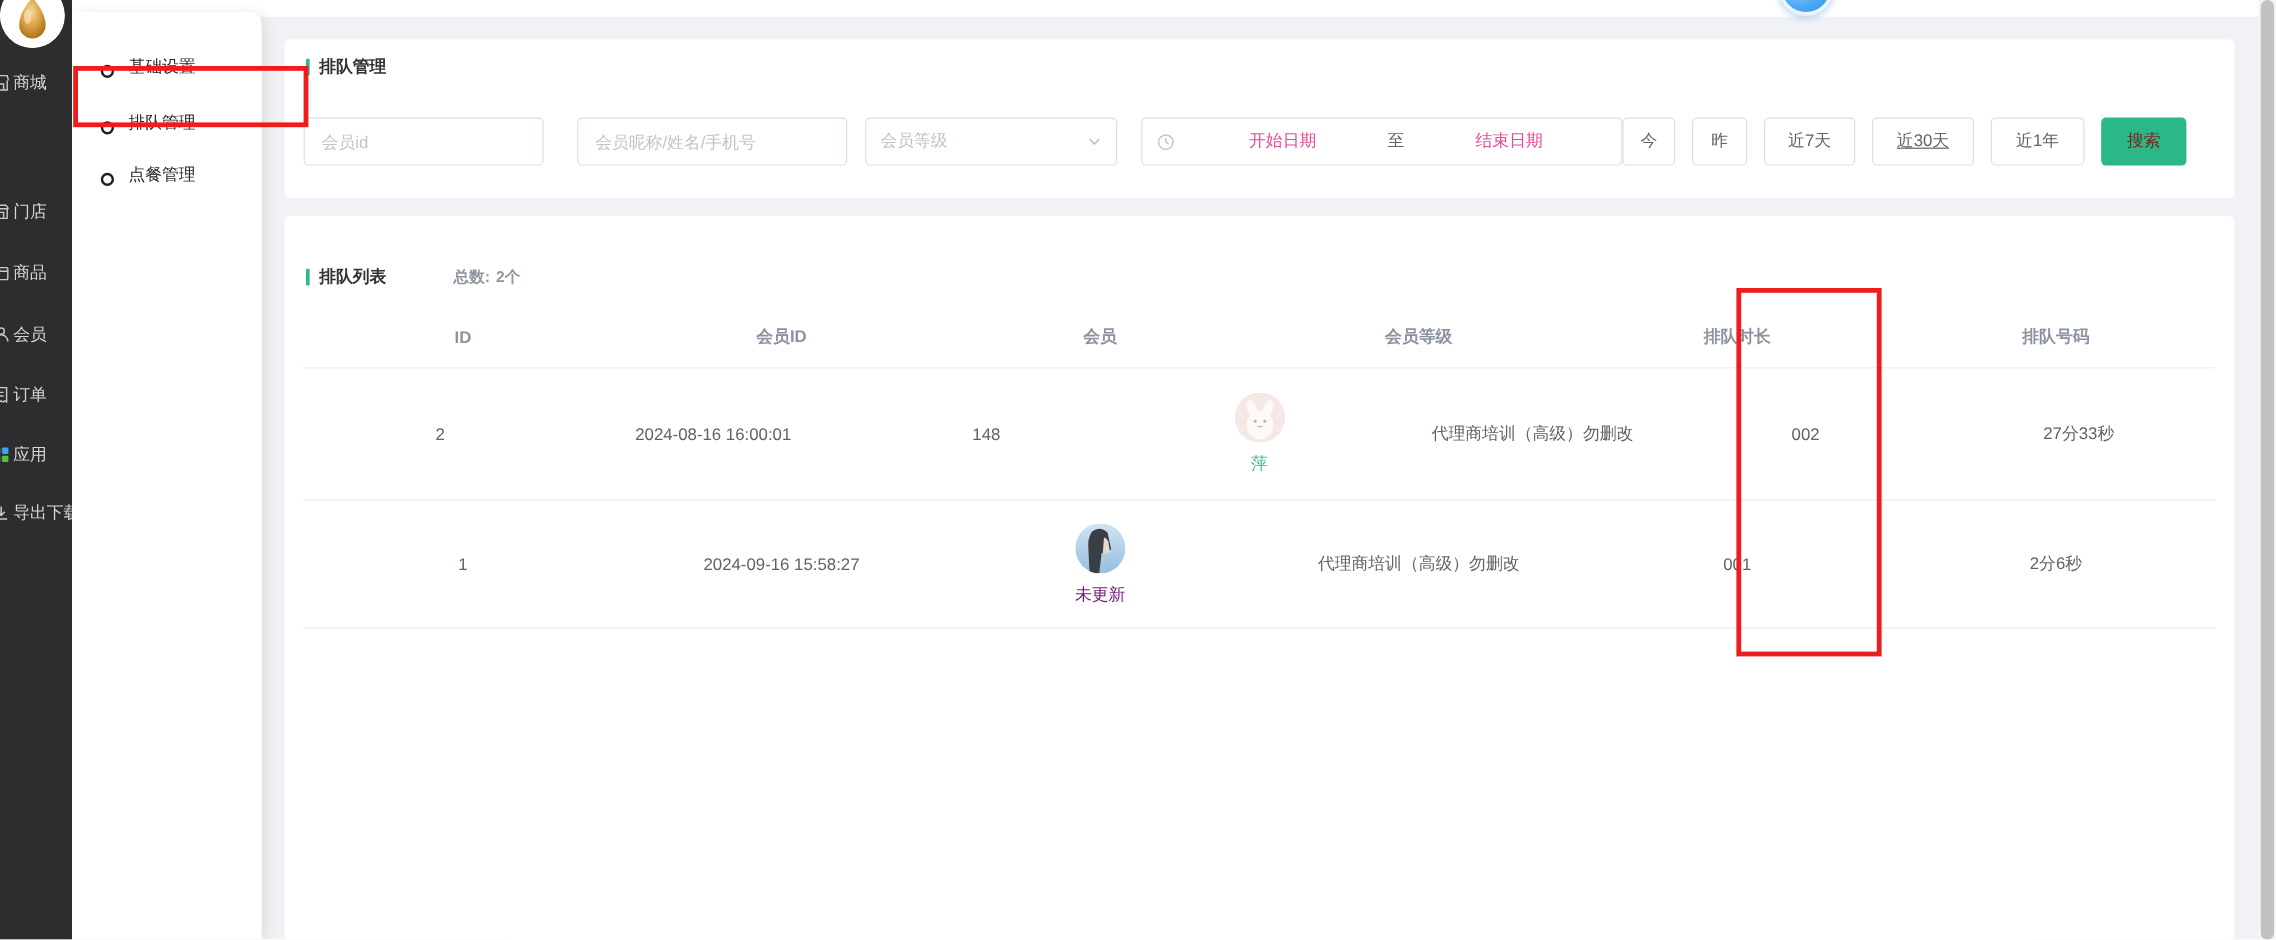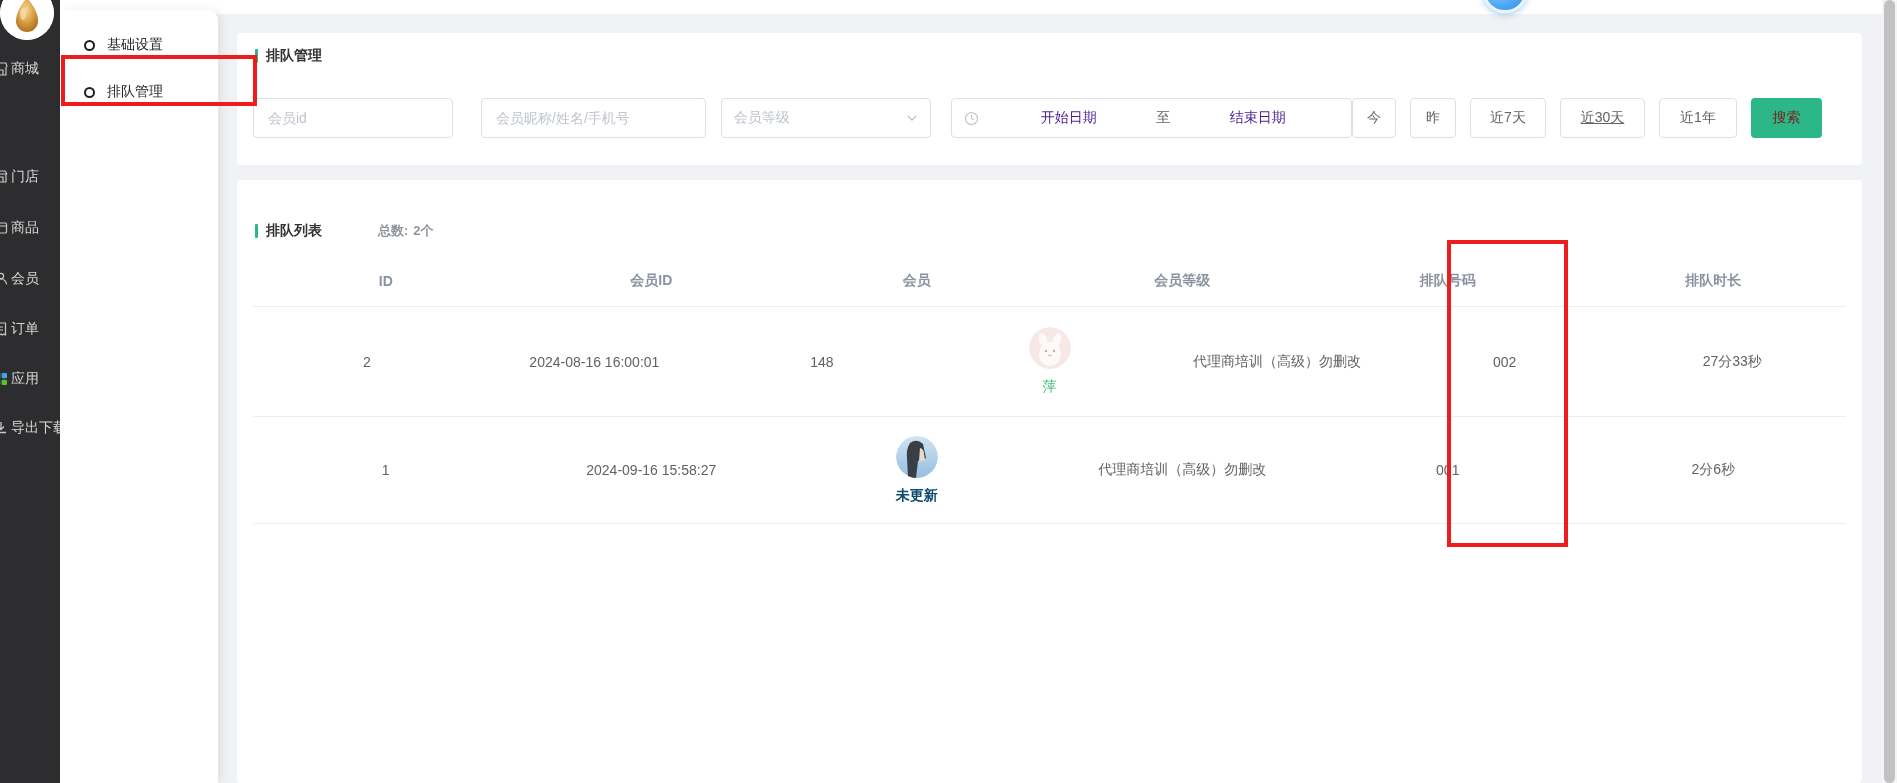--- a/index.html
+++ b/index.html
@@ -17,21 +17,21 @@
   
   .dark-sidebar { position:absolute; left:0; top:0; width:60px; height:100%; background:#2d2d2f; z-index:5; overflow:hidden; }
   .app-avatar { position:absolute; left:0; top:-14px; width:54px; height:54px; border-radius:50%; background:#ffffff; overflow:hidden; }
   .nav-item { position:absolute; left:0; width:52px; height:28px; display:flex; align-items:center; color:#d6d6d6; font-size:14px; white-space:nowrap; cursor:pointer; }
   .nav-item .nicon { flex:0 0 16px; width:16px; height:16px; margin-left:-7px; margin-right:2px; }
   .nav-item .nicon svg { width:16px; height:16px; display:block; }
 
   
   .sub-sidebar { position:absolute; left:60px; top:10px; width:158px; height:773px; background:#ffffff;
     border-radius:0 10px 0 0; box-shadow:4px 0 10px rgba(0,0,0,0.07); z-index:6; }
-  .sub-item { position:absolute; left:0; width:158px; height:40px; display:flex; align-items:center; padding-left:24px; gap:12px;
+  .sub-item { position:absolute; left:0; width:158px; height:40px; display:flex; align-items:flex-end; padding-left:24px; gap:12px;
     font-size:14px; color:#262626; cursor:pointer; }
   .sub-item .ring { width:11px; height:11px; border:2px solid #1f1f1f; border-radius:50%; flex:0 0 11px; }
 
   
   .card { position:absolute; background:#ffffff; border-radius:4px; z-index:2; }
   .filter-card { left:237px; top:33px; width:1625px; height:132px; }
   .list-card { left:237px; top:180px; width:1625px; height:603px; }
 
   .card-title { position:absolute; display:flex; align-items:center; gap:8px; }
   .accent-bar { width:3px; height:14px; background:#2bb787; border-radius:1px; }
@@ -42,21 +42,21 @@
   .filter-row { position:absolute; left:16px; right:40px; top:65px; height:40px; display:flex; align-items:center; }
   .inp { height:40px; border:1px solid #dcdfe6; border-radius:4px; background:#fff; font-size:14px; color:#606266;
     padding:0 14px; outline:none; }
   .inp::placeholder { color:#bfc4cc; }
   .fake-inp { height:40px; border:1px solid #dcdfe6; border-radius:4px; background:#fff; display:flex; align-items:center;
     padding:0 12px; font-size:14px; color:#bfc4cc; }
   .w1 { width:200px; } .w2 { width:226px; margin-left:28px; } .w3 { width:212px; margin-left:15px; }
   .sel { justify-content:space-between; }
   .date-range { width:403px; margin-left:20px; justify-content:flex-start; gap:0; }
   .date-range .clock { width:15px; height:15px; margin-right:8px; flex:0 0 15px; }
-  .date-range .d-start, .date-range .d-end { flex:1; text-align:center; color:#4c1d95; }
+  .date-range .d-start, .date-range .d-end { flex:1; text-align:center; color:#ec4899; }
   .date-range .d-sep { color:#606266; padding:0 6px; }
   .quick-group { margin-left:auto; display:flex; align-items:center; gap:14px; }
   .qbtn { height:40px; border:1px solid #dcdfe6; border-radius:4px; background:#fff; color:#606266; font-size:14px;
     padding:0 14px; cursor:pointer; font-family:inherit; }
   .qb1 { width:44px; } .qb2 { width:46px; } .qb3 { width:76px; } .qb4 { width:85px;text-decoration:underline; } .qb5 { width:78px; }
   .search-btn { width:71px; height:40px; border:none; border-radius:4px; background:#2bb787; color:#7f1d1d; font-size:14px;
     cursor:pointer; font-family:inherit; }
 
   
   .qtable { position:absolute; left:16px; right:16px; top:75px; }
@@ -64,21 +64,21 @@
   .trow > div { flex:1; display:flex; flex-direction:column; align-items:center; justify-content:center; text-align:right; }
   .thead { height:52px; border-bottom:1px solid #ebeef5; }
   .thead > div { font-size:14px; font-weight:bold; color:#8b93a0; }
   .tr1 { height:110px; border-bottom:1px solid #ebeef5; }
   .tr2 { height:107px; border-bottom:1px solid #ebeef5; }
   .tbody-row > div { font-size:14px; color:#606266; }
   .avatar { width:42px; height:42px; border-radius:50%; overflow:hidden; }
   .avatar svg { display:block; width:42px; height:42px; }
   .member-name { margin-top:9px; font-size:14px; }
   .name-green { color:#3db97a; }
-  .name-plain { color:#0c4a6e;font-weight:bold; }
+  .name-plain { color:#701a75; }
 
   
   .red-box { position:absolute; border:4px solid #ee1c1c; z-index:20; pointer-events:none; }
   .red-box-menu { left:61px; top:55px; width:196px; height:51px; }
   .red-box-column { left:1447px; top:240px; width:121px; height:307px; }
 
   
   .user-bubble { position:absolute; left:1482px; top:-33px; width:46px; height:46px; border-radius:50%;
     background:radial-gradient(circle at 35% 35%, #a5d7fb, #4aa6f2 62%, #2f8fe8);
     border:3px solid #eaf4ff; box-shadow:0 2px 6px rgba(80,150,220,.45); z-index:4; }
@@ -173,20 +173,24 @@
 
 <aside class="sub-sidebar">
   <div class="sub-item" style="top:15px">
     <span class="ring"></span>
     <span>基础设置</span>
   </div>
   <div class="sub-item" style="top:62px">
     <span class="ring"></span>
     <span>排队管理</span>
   </div>
+  <div class="sub-item" style="top:105px">
+    <span class="ring"></span>
+    <span>点餐管理</span>
+  </div>
 </aside>
 
 <section class="card filter-card">
   <div class="card-title" style="left:18px; top:14px;">
     <span class="accent-bar"></span>
     <span class="title-text">排队管理</span>
   </div>
   <div class="filter-row">
     <input class="inp w1" placeholder="会员id" style="">
     <input class="inp w2" placeholder="会员昵称/姓名/手机号" style="">
@@ -225,22 +229,22 @@
       <span>2个</span>
     </span>
   </div>
 
   <div class="qtable">
     <div class="trow thead">
       <div>ID</div>
       <div>会员ID</div>
       <div>会员</div>
       <div>会员等级</div>
+      <div>排队时长</div>
       <div>排队号码</div>
-      <div>排队时长</div>
     </div>
 
     <div class="trow tr1 tbody-row">
       <div>2</div>
       <div>2024-08-16 16:00:01</div>
       <div>148</div>
       <div>
         <span class="avatar">
           <svg viewBox="0 0 42 42">
             <circle cx="21" cy="21" r="21" fill="#f6e8e5"></circle>

